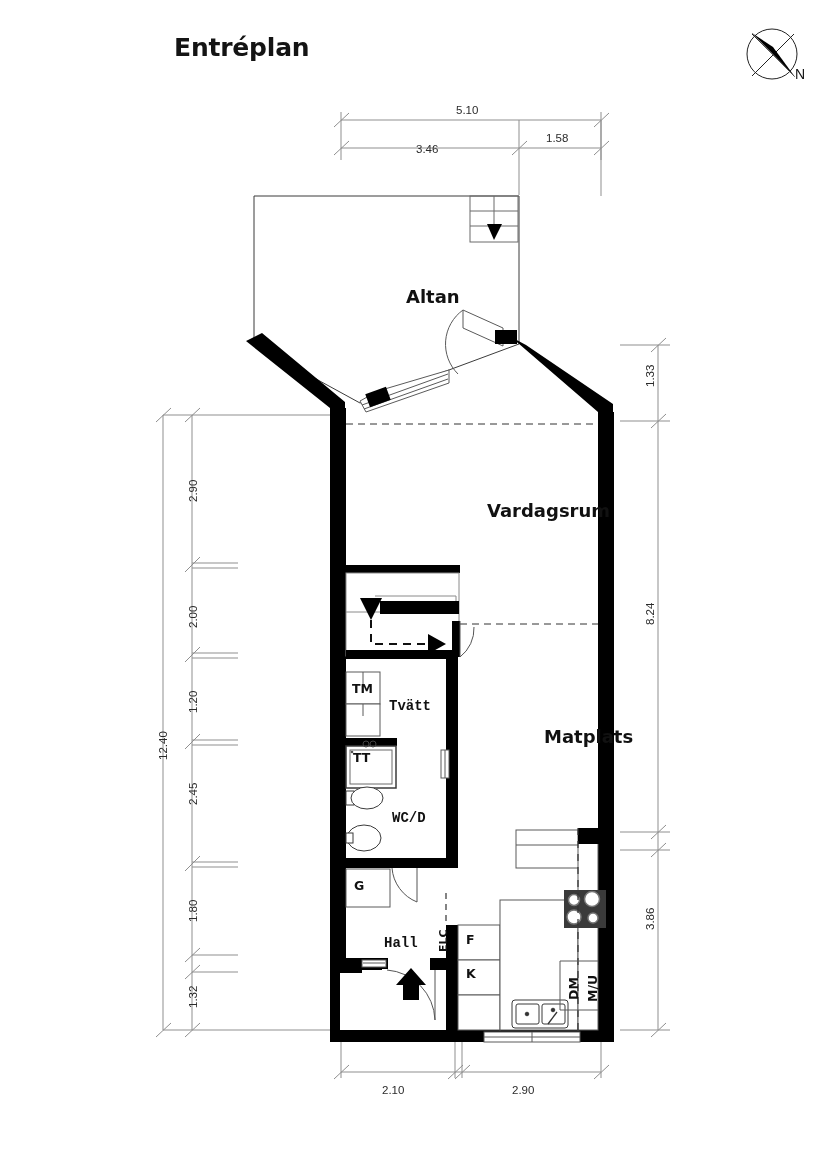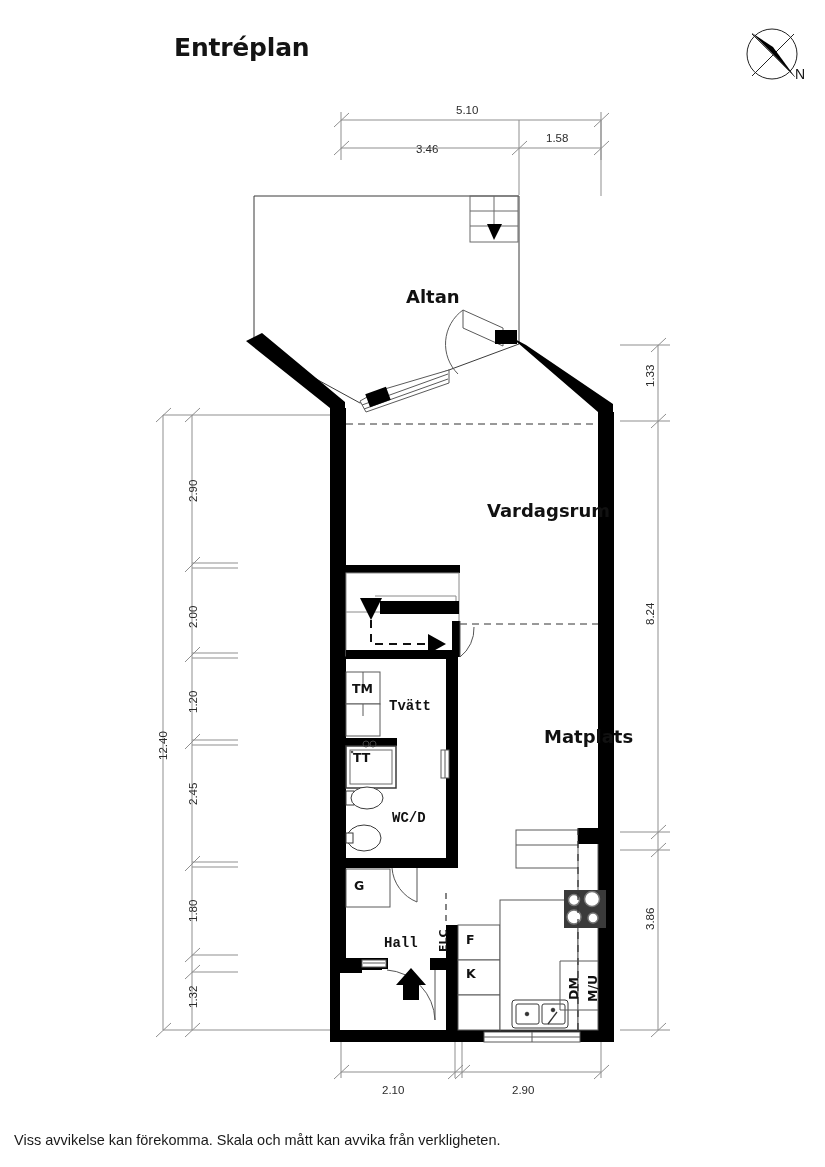--- a/index.html
+++ b/index.html
@@ -401,15 +401,14 @@
     <div class="dim-label dim-vert" style="left:187px; top:1008px;">1.32</div>
 
     <div class="dim-label dim-vert" style="left:644px; top:387px;">1.33</div>
     <div class="dim-label dim-vert" style="left:644px; top:625px;">8.24</div>
     <div class="dim-label dim-vert" style="left:644px; top:930px;">3.86</div>
 
     <div class="dim-label" style="left:382px; top:1084px;">2.10</div>
     <div class="dim-label" style="left:512px; top:1084px;">2.90</div>
   </div>
 
-  <div class="footer-note">Viss avvikelse kan förekomma. Skala och mått kan avvika från verkligheten.</div>
 
 </div>
 
 </body></html>

